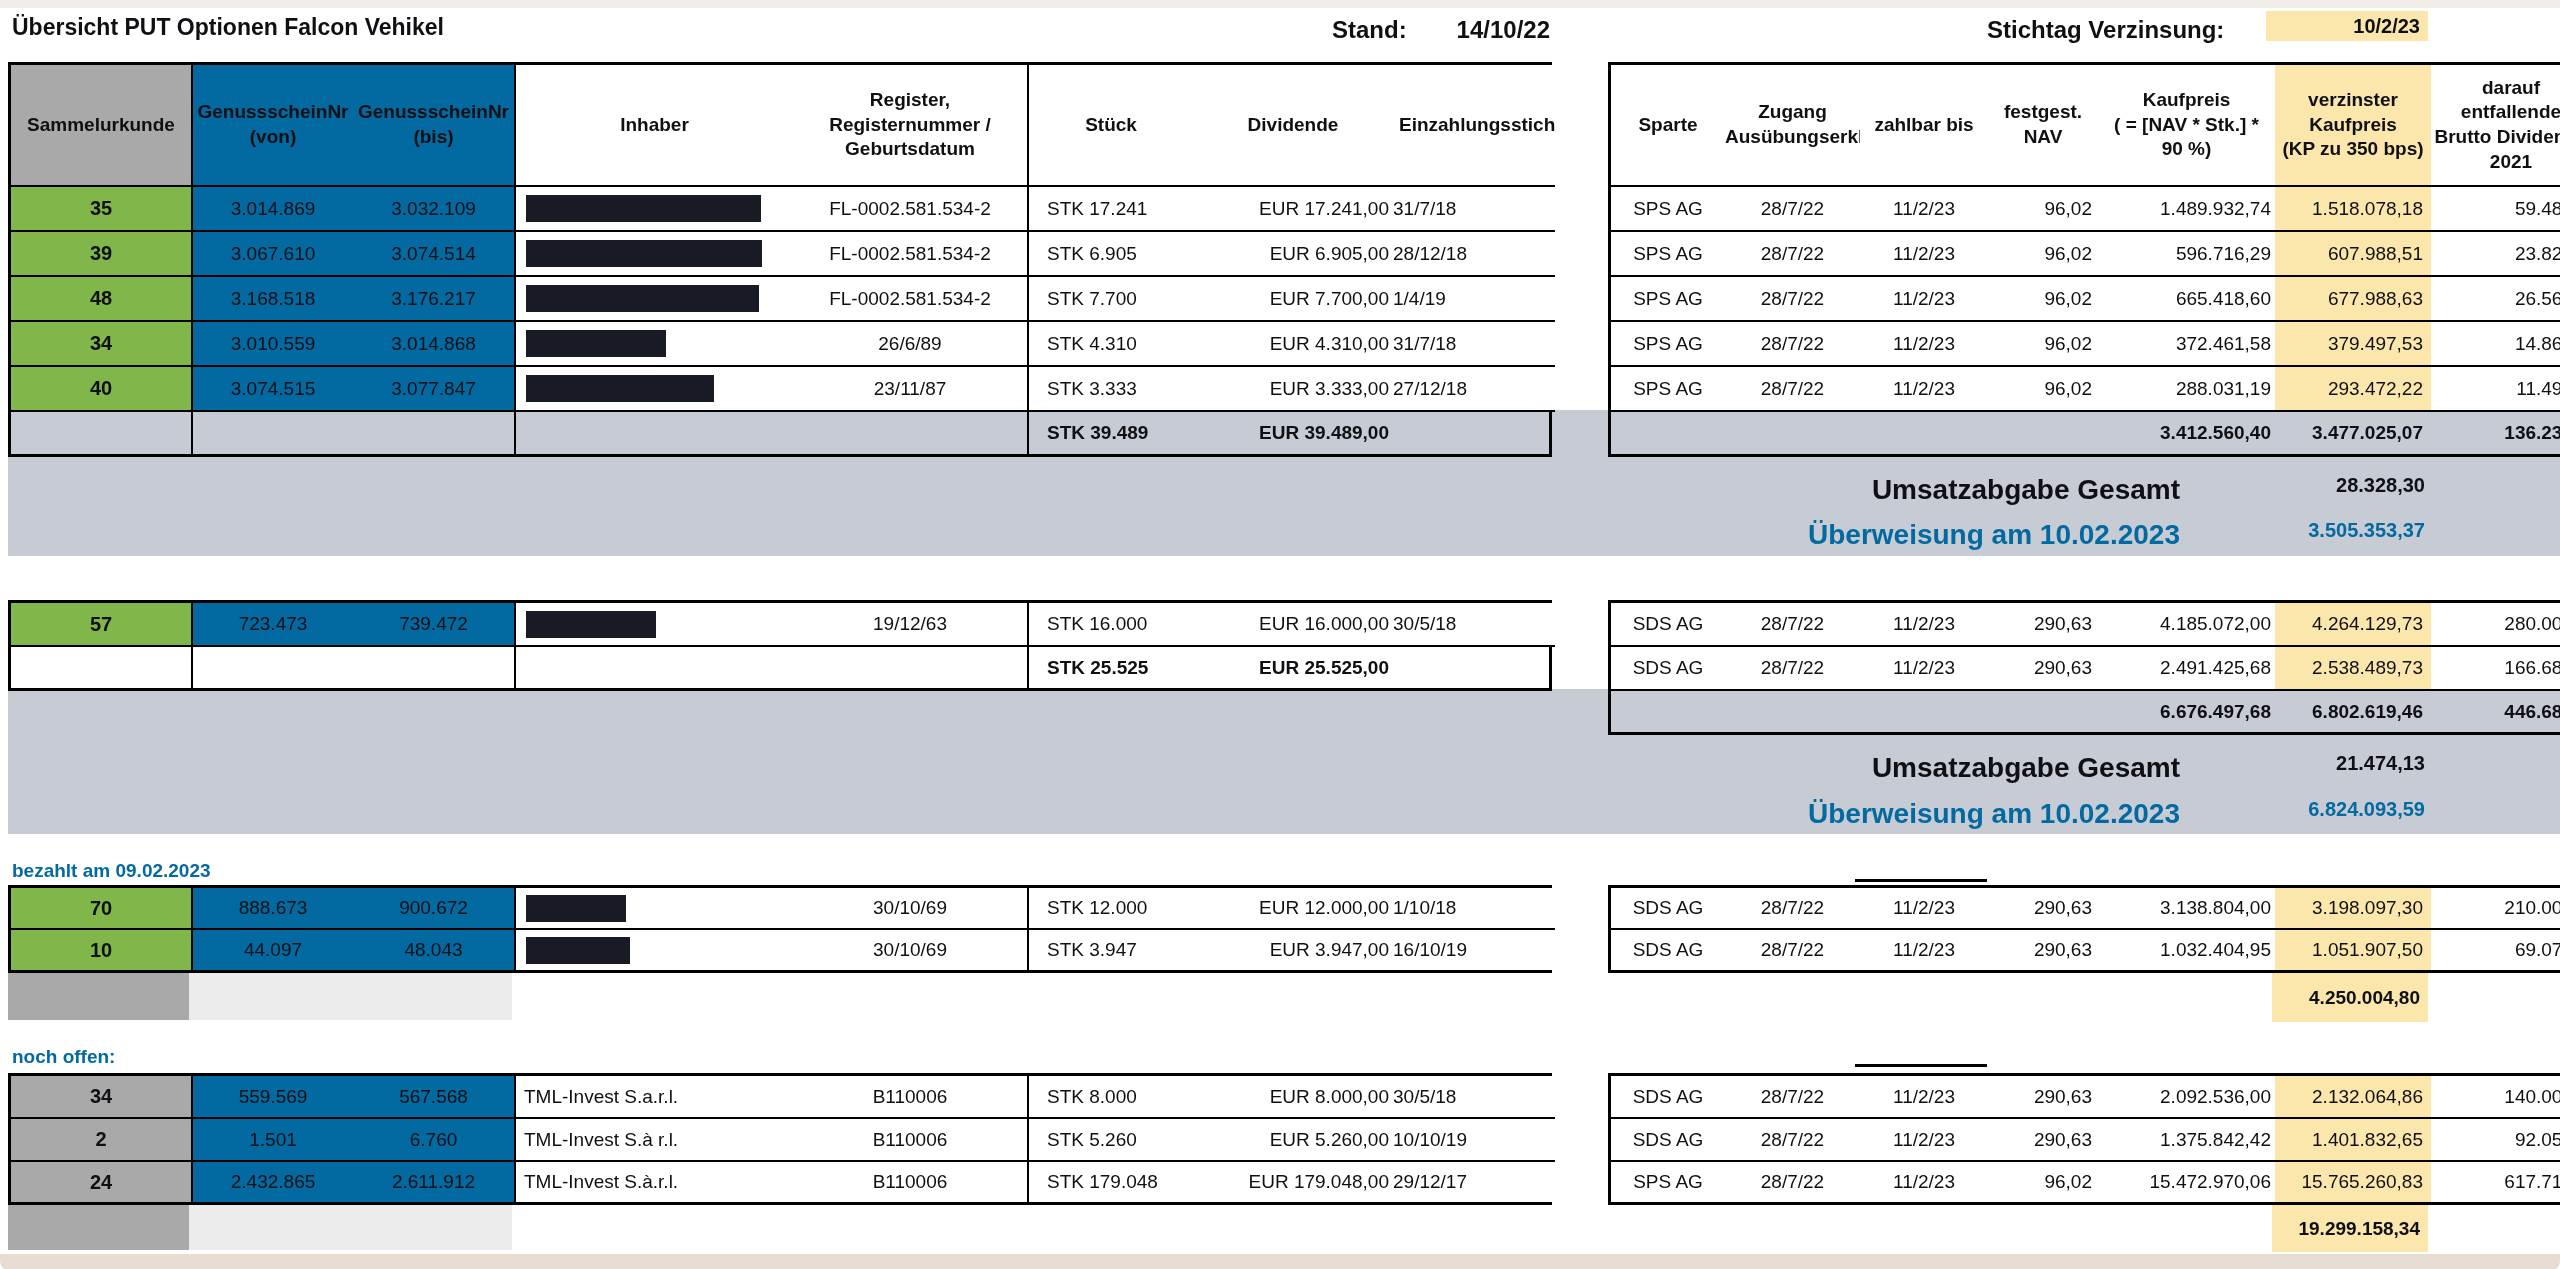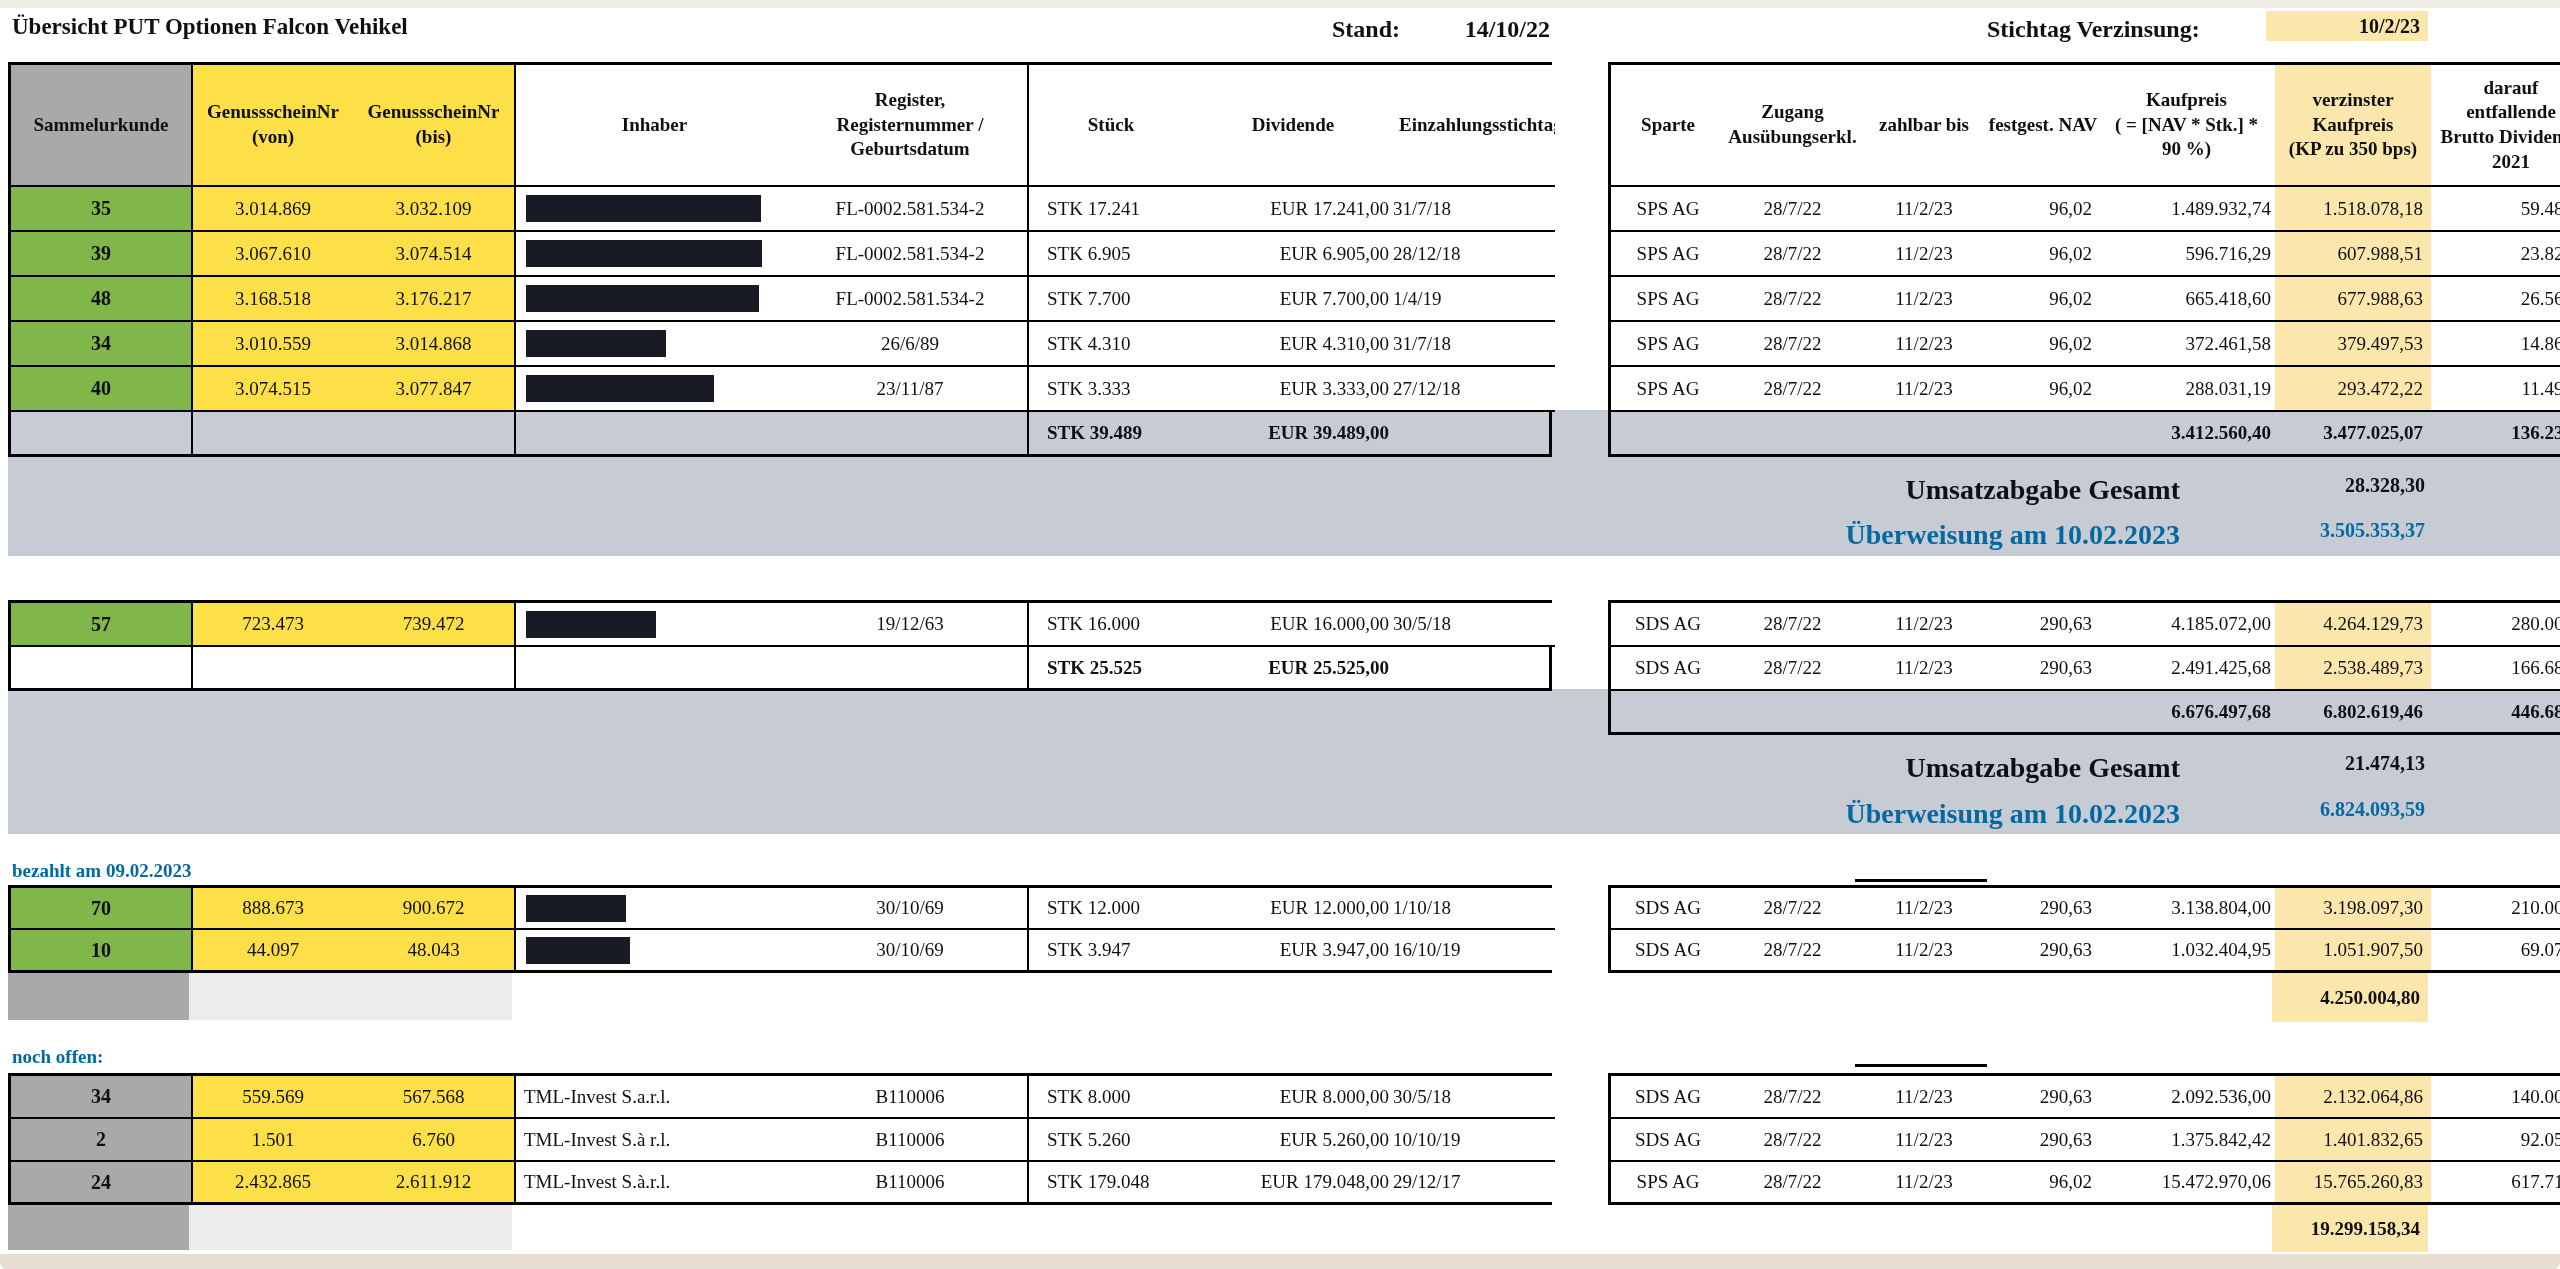--- a/index.html
+++ b/index.html
@@ -1,17 +1,17 @@
 <!DOCTYPE html>
 <html><head>
 <meta charset="utf-8">
 <style>
   html,body{margin:0;padding:0;background:#fff;}
   .canvas{position:relative;width:2560px;height:1269px;overflow:hidden;background:#ffffff;
-          font-family:Liberation Serif, serif;color:#101014;}
+          font-family:Liberation Sans, sans-serif;color:#101014;}
   .abs{position:absolute;}
   
   .top-edge{left:0;top:0;width:2560px;height:8px;background:#f1ede7;}
   .bottom-edge{left:0;top:1252px;width:2560px;height:17px;background:#e8ddd2;border-top:2px solid #fff;border-radius:0 0 10px 10px;}
   
   .title{left:12px;top:14px;font-size:23px;font-weight:bold;white-space:nowrap;}
   .hlabel{font-size:24px;font-weight:bold;white-space:nowrap;}
   .stand-l{left:1332px;top:16px;}
   .stand-v{left:1400px;top:16px;width:150px;text-align:right;}
   .stich-l{left:1987px;top:16px;}
@@ -31,21 +31,21 @@
   table{border-collapse:collapse;table-layout:fixed;width:100%;}
   td{padding:0;margin:0;font-size:19px;vertical-align:middle;white-space:nowrap;overflow:hidden;}
   .lt{left:8px;width:1544px;}
   .rt{left:1608px;width:980px;}
   tr td{border-bottom:2px solid #000;}
   tr:last-child td{border-bottom:none;}
   td.vr{border-right:2.5px solid #000;}
   .h120 td{height:120px;} .h43 td{height:43px;} .h42 td{height:42px;}
   .h41 td{height:41px;margin-top:24px;} .h40 td{height:40px;}
   
-  td.g{background:#80b64a;} td.lg{background:#fde047;} td.hg{background:#a9a9a9;}
+  td.g{background:#80b64a;} td.lg{background:#0369a1;} td.hg{background:#a9a9a9;}
   td.ye{background:#fbe7ac;} td.wh{background:#ffffff;}
   
   .hd td{font-weight:bold;white-space:pre-line;text-align:center;line-height:1.3;font-size:19px;}
   .hd td.clip{white-space:nowrap;text-align:left;padding-left:6px;}
   
   .lt .c1{text-align:center;font-weight:bold;font-size:20px;}
   .lt .c2,.lt .c3{text-align:center;}
   .lt .c4{text-align:left;padding-left:8px;}
   .lt .c5{text-align:center;}
   .lt .c6{text-align:left;padding-left:18px;}

